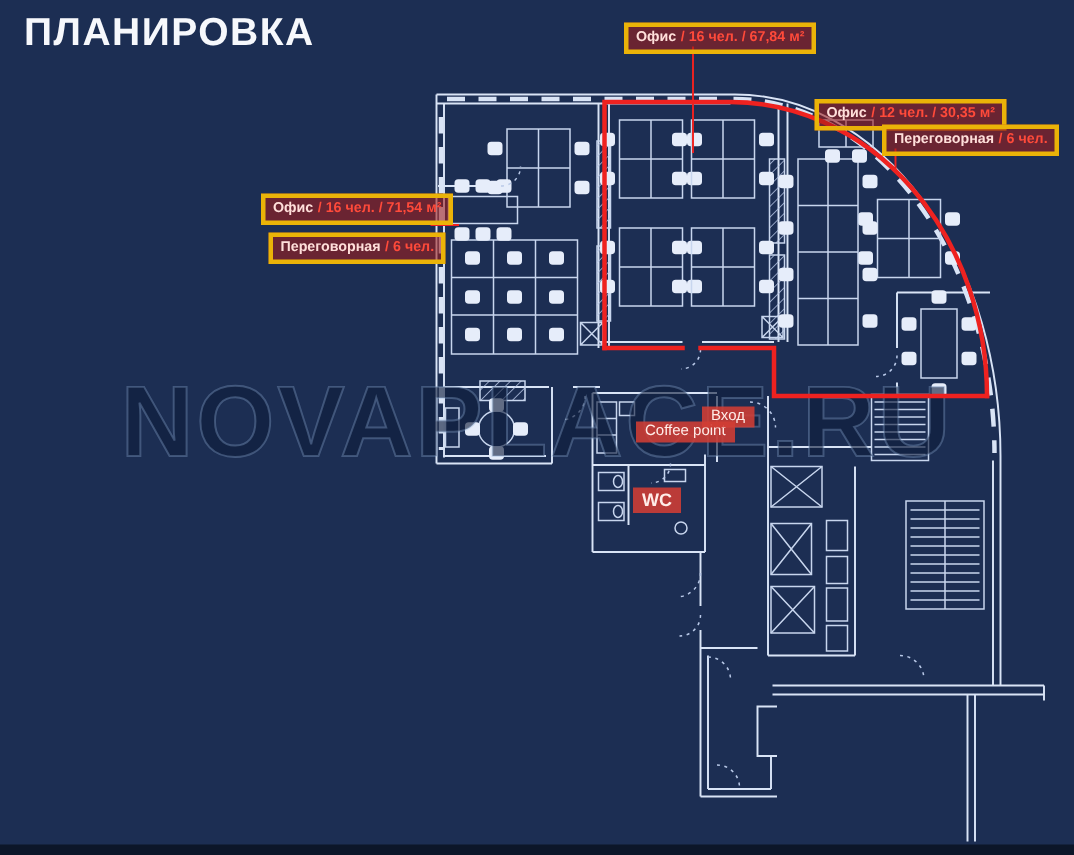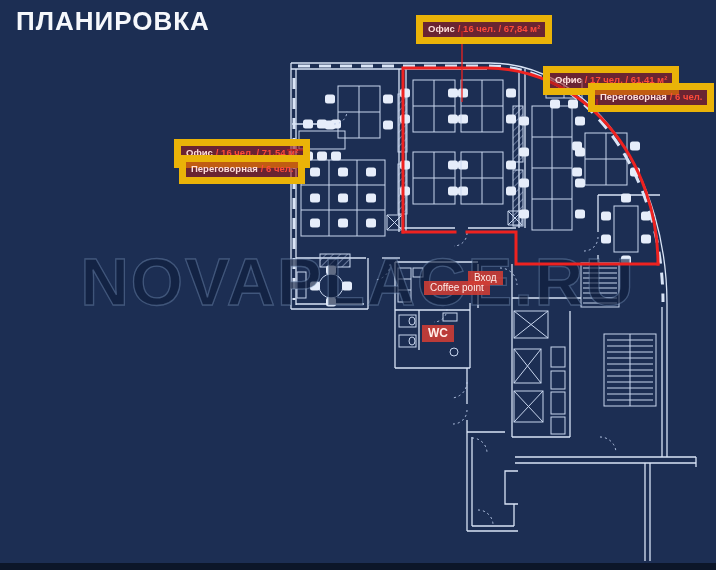--- a/index.html
+++ b/index.html
@@ -15,21 +15,21 @@
   #plan-svg{z-index:1;} #red-svg{z-index:3;}
   
   .w{stroke:#d9e4f6;stroke-width:1.3;fill:none;}
   .f{stroke:#c8d6ee;stroke-width:1;fill:none;}
   .win{stroke:#d9e4f6;stroke-width:3;fill:none;stroke-dasharray:12 9;}
   .door{stroke:#b9c9e8;stroke-width:1;fill:none;stroke-dasharray:2 3;}
   .red{stroke:#ee2220;stroke-width:3;fill:none;stroke-linecap:square;}
   .redthin{stroke:#ee2220;stroke-width:1.3;fill:none;}
   .hatchfill{fill:url(#hatch);stroke:#c8d6ee;stroke-width:1;}
   
-  .biglabel{position:absolute;z-index:4;background:rgba(163,30,26,.58);border:7px solid #eab308;
+  .biglabel{position:absolute;z-index:4;background:rgba(163,30,26,.58);border:3px solid #eab308;
             padding:1px 5px 2px;font-size:9.5px;line-height:1.3;white-space:nowrap;}
   .ln{color:#ffdfda;font-weight:700;margin-right:3px;}
   .ld{color:#ff4a3a;font-weight:700;}
   .smlabel{position:absolute;z-index:4;background:rgba(210,62,52,.88);color:#ffece8;
            font-size:10px;padding:1px 6px 2px;white-space:nowrap;}
   .smlabel.bold{font-weight:700;font-size:12px;}
   .bottom-strip{position:absolute;left:0;right:0;bottom:0;height:7px;background:#0c1629;z-index:5;}
 </style>
 </head>
 <body>
@@ -250,29 +250,29 @@
       <path class="redthin" d="M462,31 V102"></path>
       <path class="redthin" d="M287,150 H306"></path>
       <path class="redthin" d="M597,99 V113"></path>
     </g>
   </svg>
 
   <div class="biglabel" style="left:416px;top:15px">
     <span class="ln">Офис</span><span class="ld">/ 16 чел. / 67,84 м²</span>
   </div>
 
-  <div class="biglabel" style="left:174px;top:139px">
+  <div class="biglabel" style="left:174px;top:129px">
     <span class="ln">Офис</span><span class="ld">/ 16 чел. / 71,54 м²</span>
   </div>
   <div class="biglabel" style="left:179px;top:155px">
     <span class="ln">Переговорная</span><span class="ld">/ 6 чел.</span>
   </div>
 
   <div class="biglabel" style="left:543px;top:66px">
-    <span class="ln">Офис</span><span class="ld">/ 17 чел. / 61,41 м²</span>
+    <span class="ln">Офис</span><span class="ld">/ 12 чел. / 30,35 м²</span>
   </div>
   <div class="biglabel" style="left:588px;top:83px">
     <span class="ln">Переговорная</span><span class="ld">/ 6 чел.</span>
   </div>
 
   <div class="smlabel" style="left:424px;top:281px">Coffee point</div>
   <div class="smlabel" style="left:468px;top:271px">Вход</div>
   <div class="smlabel bold" style="left:422px;top:325px">WC</div>
 
   <div class="bottom-strip"></div>

